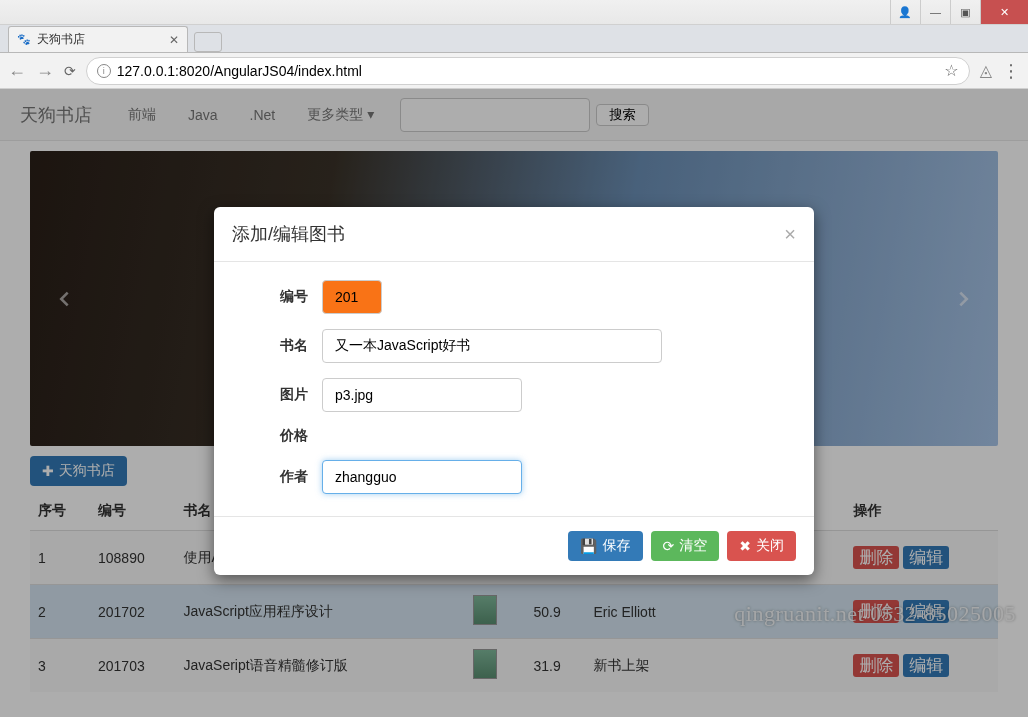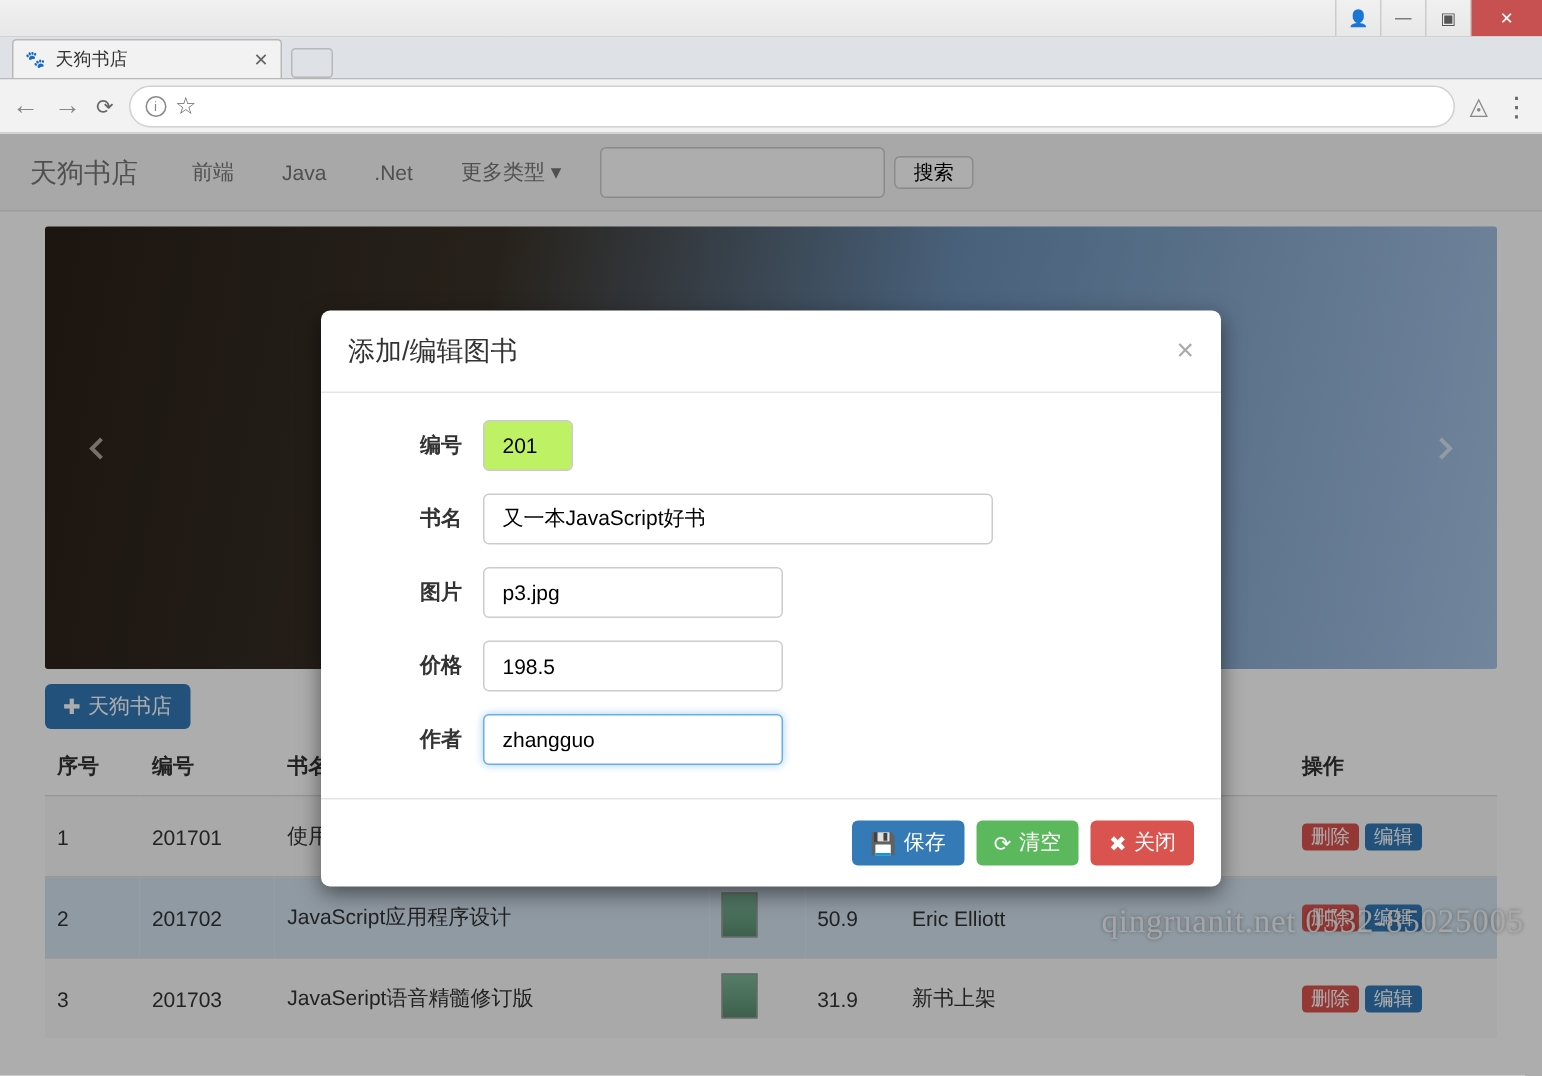--- a/index.html
+++ b/index.html
@@ -40,21 +40,21 @@
 .carousel { position: relative; margin: 10px 30px 0 30px; height: 295px; background: linear-gradient(100deg, #2a1f18 0%, #3a3228 30%, #6b8fb5 60%, #a8c5e8 100%); border-radius: 2px; }
 .carousel-arrow { position:absolute; top:50%; transform:translateY(-50%); width:28px; height:28px; color:#fff; opacity:.6; cursor:pointer; display:flex; align-items:center; justify-content:center; }
 .carousel-arrow.left { left: 20px; }
 .carousel-arrow.right { right: 20px; }
 .carousel-arrow svg { width:22px; height:22px; }
 
 .btn { display: inline-flex; align-items: center; gap: 5px; padding: 6px 12px; border: none; border-radius: 4px; color: #fff; font-size: 14px; cursor: pointer; }
 .btn-primary { background: #337ab7; }
 .btn-success { background: #5cb85c; }
 .btn-danger  { background: #d9534f; }
-.btn-xs { padding: 0 6px; font-size: 13px; border-radius: 3px; }
+.btn-xs { padding: 0 6px; font-size: 17px; border-radius: 3px; }
 
 .add-btn-wrap { margin: 10px 30px 6px 30px; }
 
 .table { width: calc(100% - 60px); margin: 0 30px; border-collapse: collapse; }
 .table th, .table td { padding: 10px 8px; text-align: left; border-top: 1px solid #ddd; }
 .table th { border-top: none; font-weight: 700; color:#333; }
 .table tr.striped { background: #f9f9f9; }
 .table tr.hover { background: #d4e4f0; }
 .thumb { width: 24px; height: 30px; background: linear-gradient(#7fb89a,#5a8f72); border:1px solid #999; display:inline-block; }
 
@@ -63,21 +63,21 @@
 
 .modal { position: absolute; z-index: 20; left: 50%; transform: translateX(-50%); top: 118px; width: 600px; background: #fff; border-radius: 6px; box-shadow: 0 5px 15px rgba(0,0,0,.5); }
 .modal-header { padding: 15px 18px; border-bottom: 1px solid #e5e5e5; display: flex; align-items: center; }
 .modal-title { font-size: 18px; }
 .modal-close { margin-left: auto; color: #aaa; font-size: 20px; cursor: pointer; }
 .modal-body { padding: 18px; }
 .form-row { display: flex; align-items: center; margin-bottom: 15px; }
 .form-label { width: 90px; text-align: right; padding-right: 14px; font-weight: 700; }
 .form-input { width: 340px; height: 34px; border: 1px solid #ccc; border-radius: 4px; padding: 0 12px; font-size: 14px; }
 .form-input.sm { width: 200px; }
-.form-input.readonly { background: #bef264; width: 60px; }
+.form-input.readonly { background: #f97316; width: 60px; }
 .form-input.focus { border-color: #66afe9; box-shadow: 0 0 6px rgba(102,175,233,.6); outline:none; }
 .modal-footer { padding: 14px 18px; border-top: 1px solid #e5e5e5; display: flex; justify-content: flex-end; gap: 8px; }
 .icon { display:inline-block; }
 </style>
 </head>
 <body>
 
 <div class="win-titlebar">
   <div class="win-btn">👤</div>
   <div class="win-btn">—</div>
@@ -93,20 +93,21 @@
   </div>
   <div class="new-tab"></div>
 </div>
 
 <div class="addr-bar">
   <span class="nav-arrow">←</span>
   <span class="nav-arrow">→</span>
   <span class="reload">⟳</span>
   <div class="url-box">
     <span class="info-icon">i</span>
+    <input value="127.0.0.1:8020/AngularJS04/index.html" style="">
     <span class="star">☆</span>
   </div>
   <span class="ext-icon">◬</span>
   <span class="menu-dots">⋮</span>
 </div>
 
 <div class="page">
 
   <div class="navbar">
     <span class="brand">天狗书店</span>
@@ -148,21 +149,21 @@
         <th style="width:290px">书名</th>
         <th>图片</th>
         <th>价格</th>
         <th style="width:260px">作者</th>
         <th>操作</th>
       </tr>
     </thead>
     <tbody>
       <tr class="striped">
         <td>1</td>
-        <td>201701</td>
+        <td>108890</td>
         <td>使用AlarJS开发下一代应用程序</td>
         <td><span class="thumb"></span></td>
         <td>55.0</td>
         <td>大漠穷秋</td>
         <td>
           <button class="btn btn-danger btn-xs">删除</button>
           <button class="btn btn-primary btn-xs">编辑</button>
         </td>
       </tr>
       <tr class="hover">
@@ -209,21 +210,20 @@
       <div class="form-row">
         <span class="form-label">书名</span>
         <input class="form-input" value="又一本JavaScript好书" style="">
       </div>
       <div class="form-row">
         <span class="form-label">图片</span>
         <input class="form-input sm" value="p3.jpg" style="">
       </div>
       <div class="form-row">
         <span class="form-label">价格</span>
-        <input class="form-input sm" value="198.5" style="">
       </div>
       <div class="form-row" style="margin-bottom:4px">
         <span class="form-label">作者</span>
         <input class="form-input sm focus" value="zhangguo" style="">
       </div>
     </div>
     <div class="modal-footer">
       <button class="btn btn-primary">
         <span class="icon">💾</span>
         <span>保存</span>

